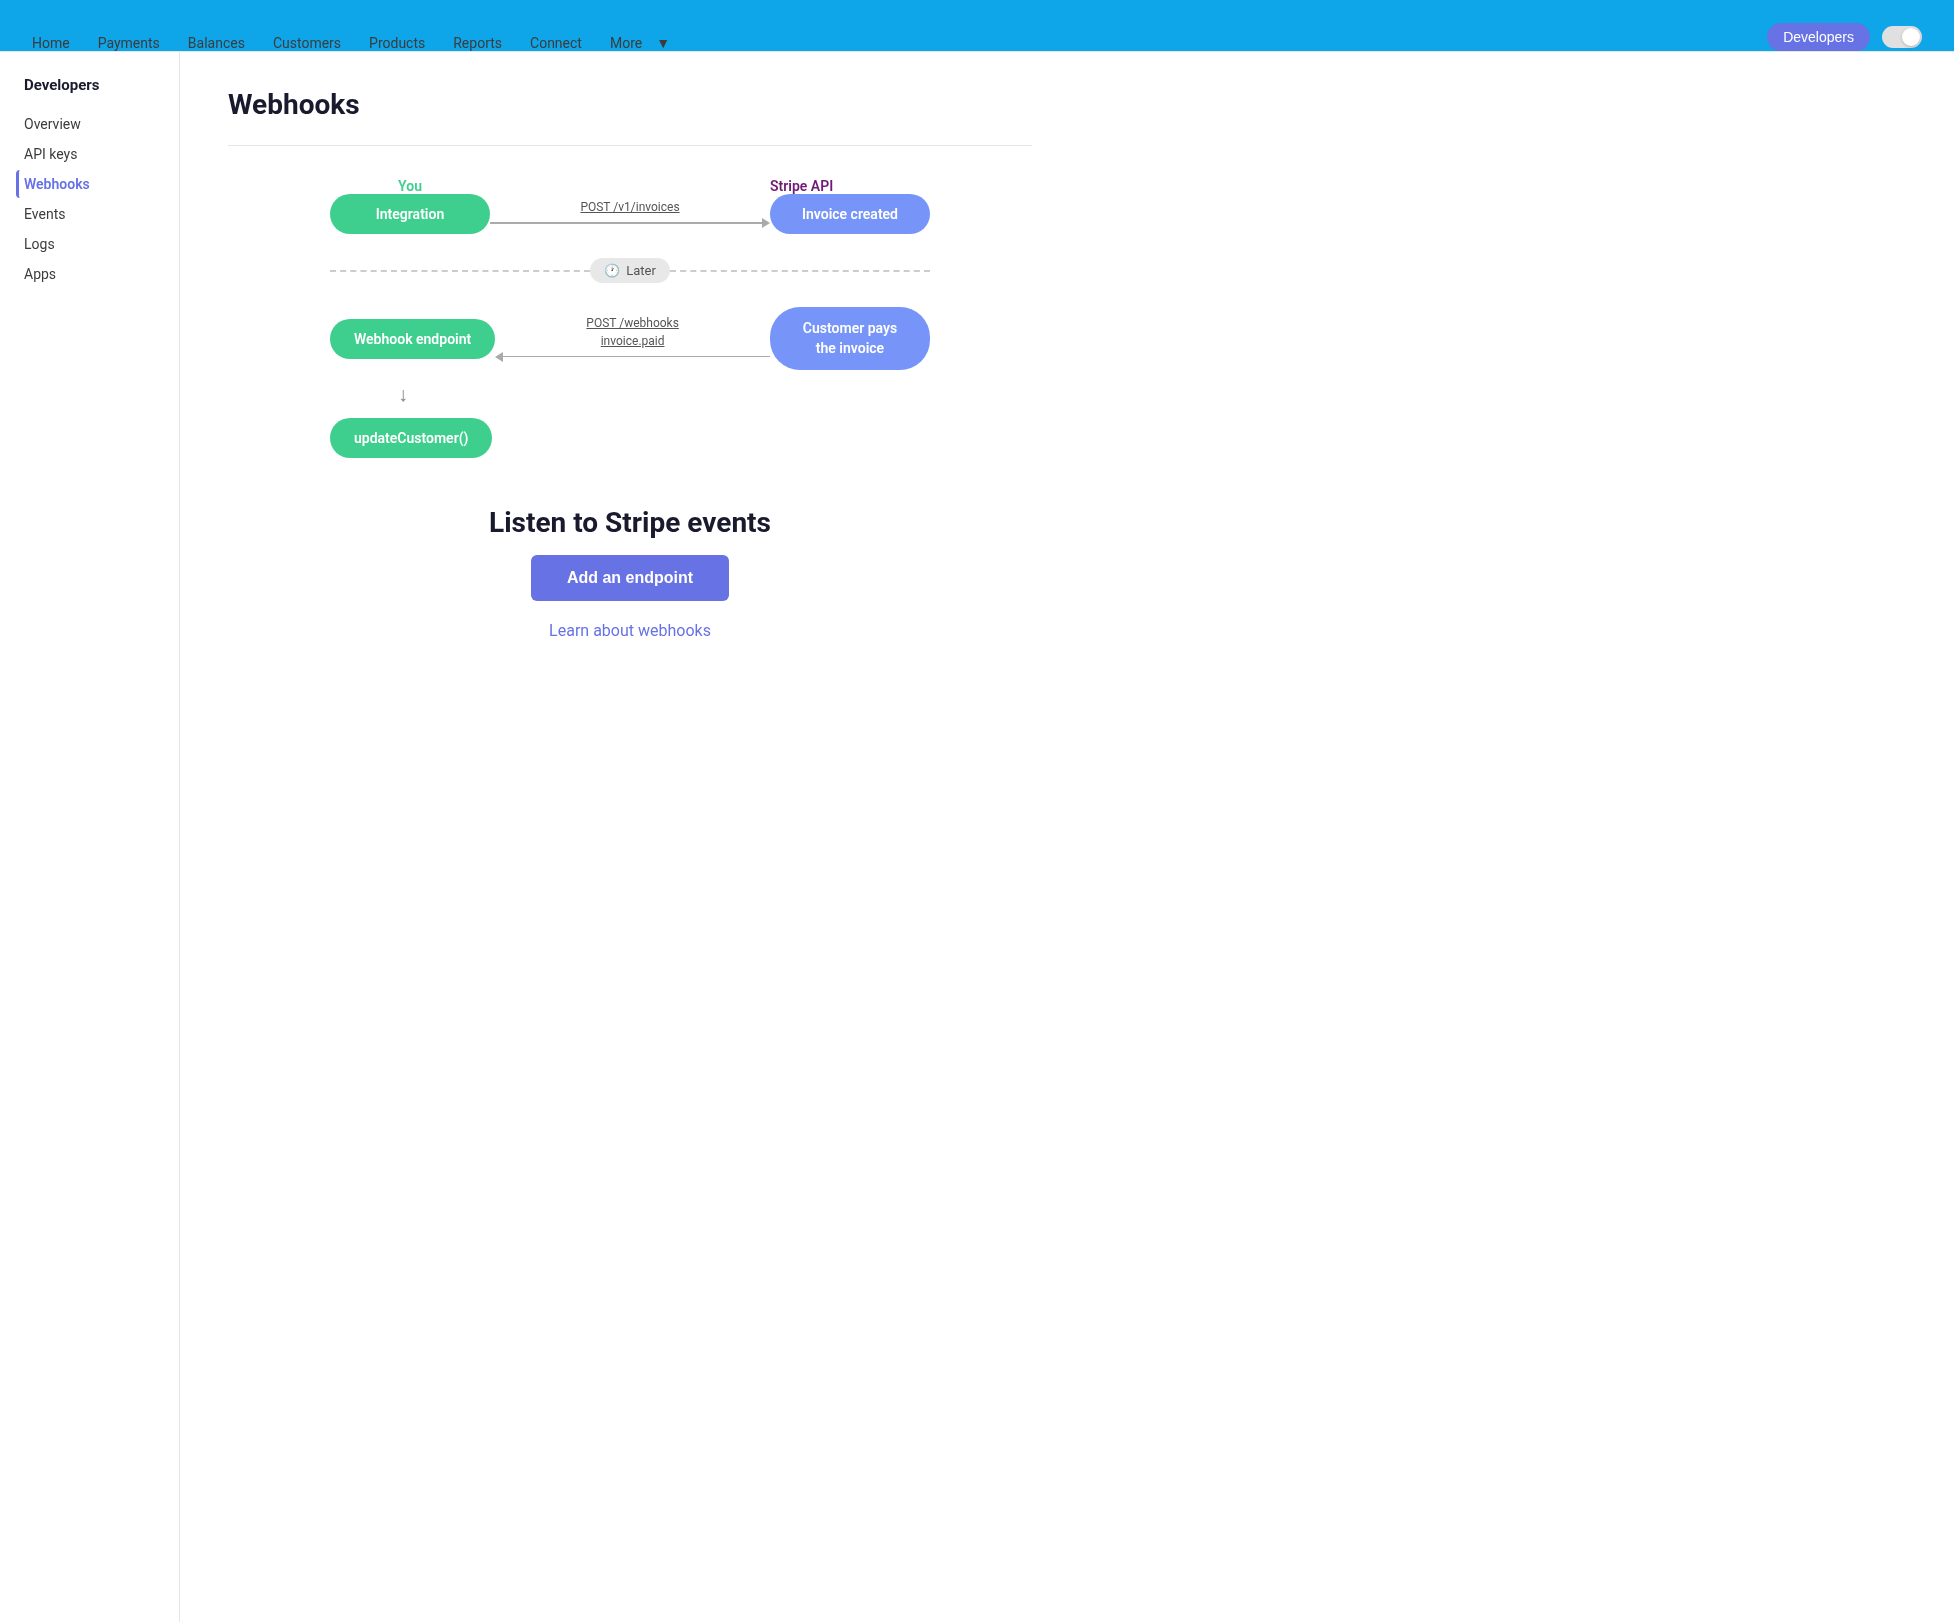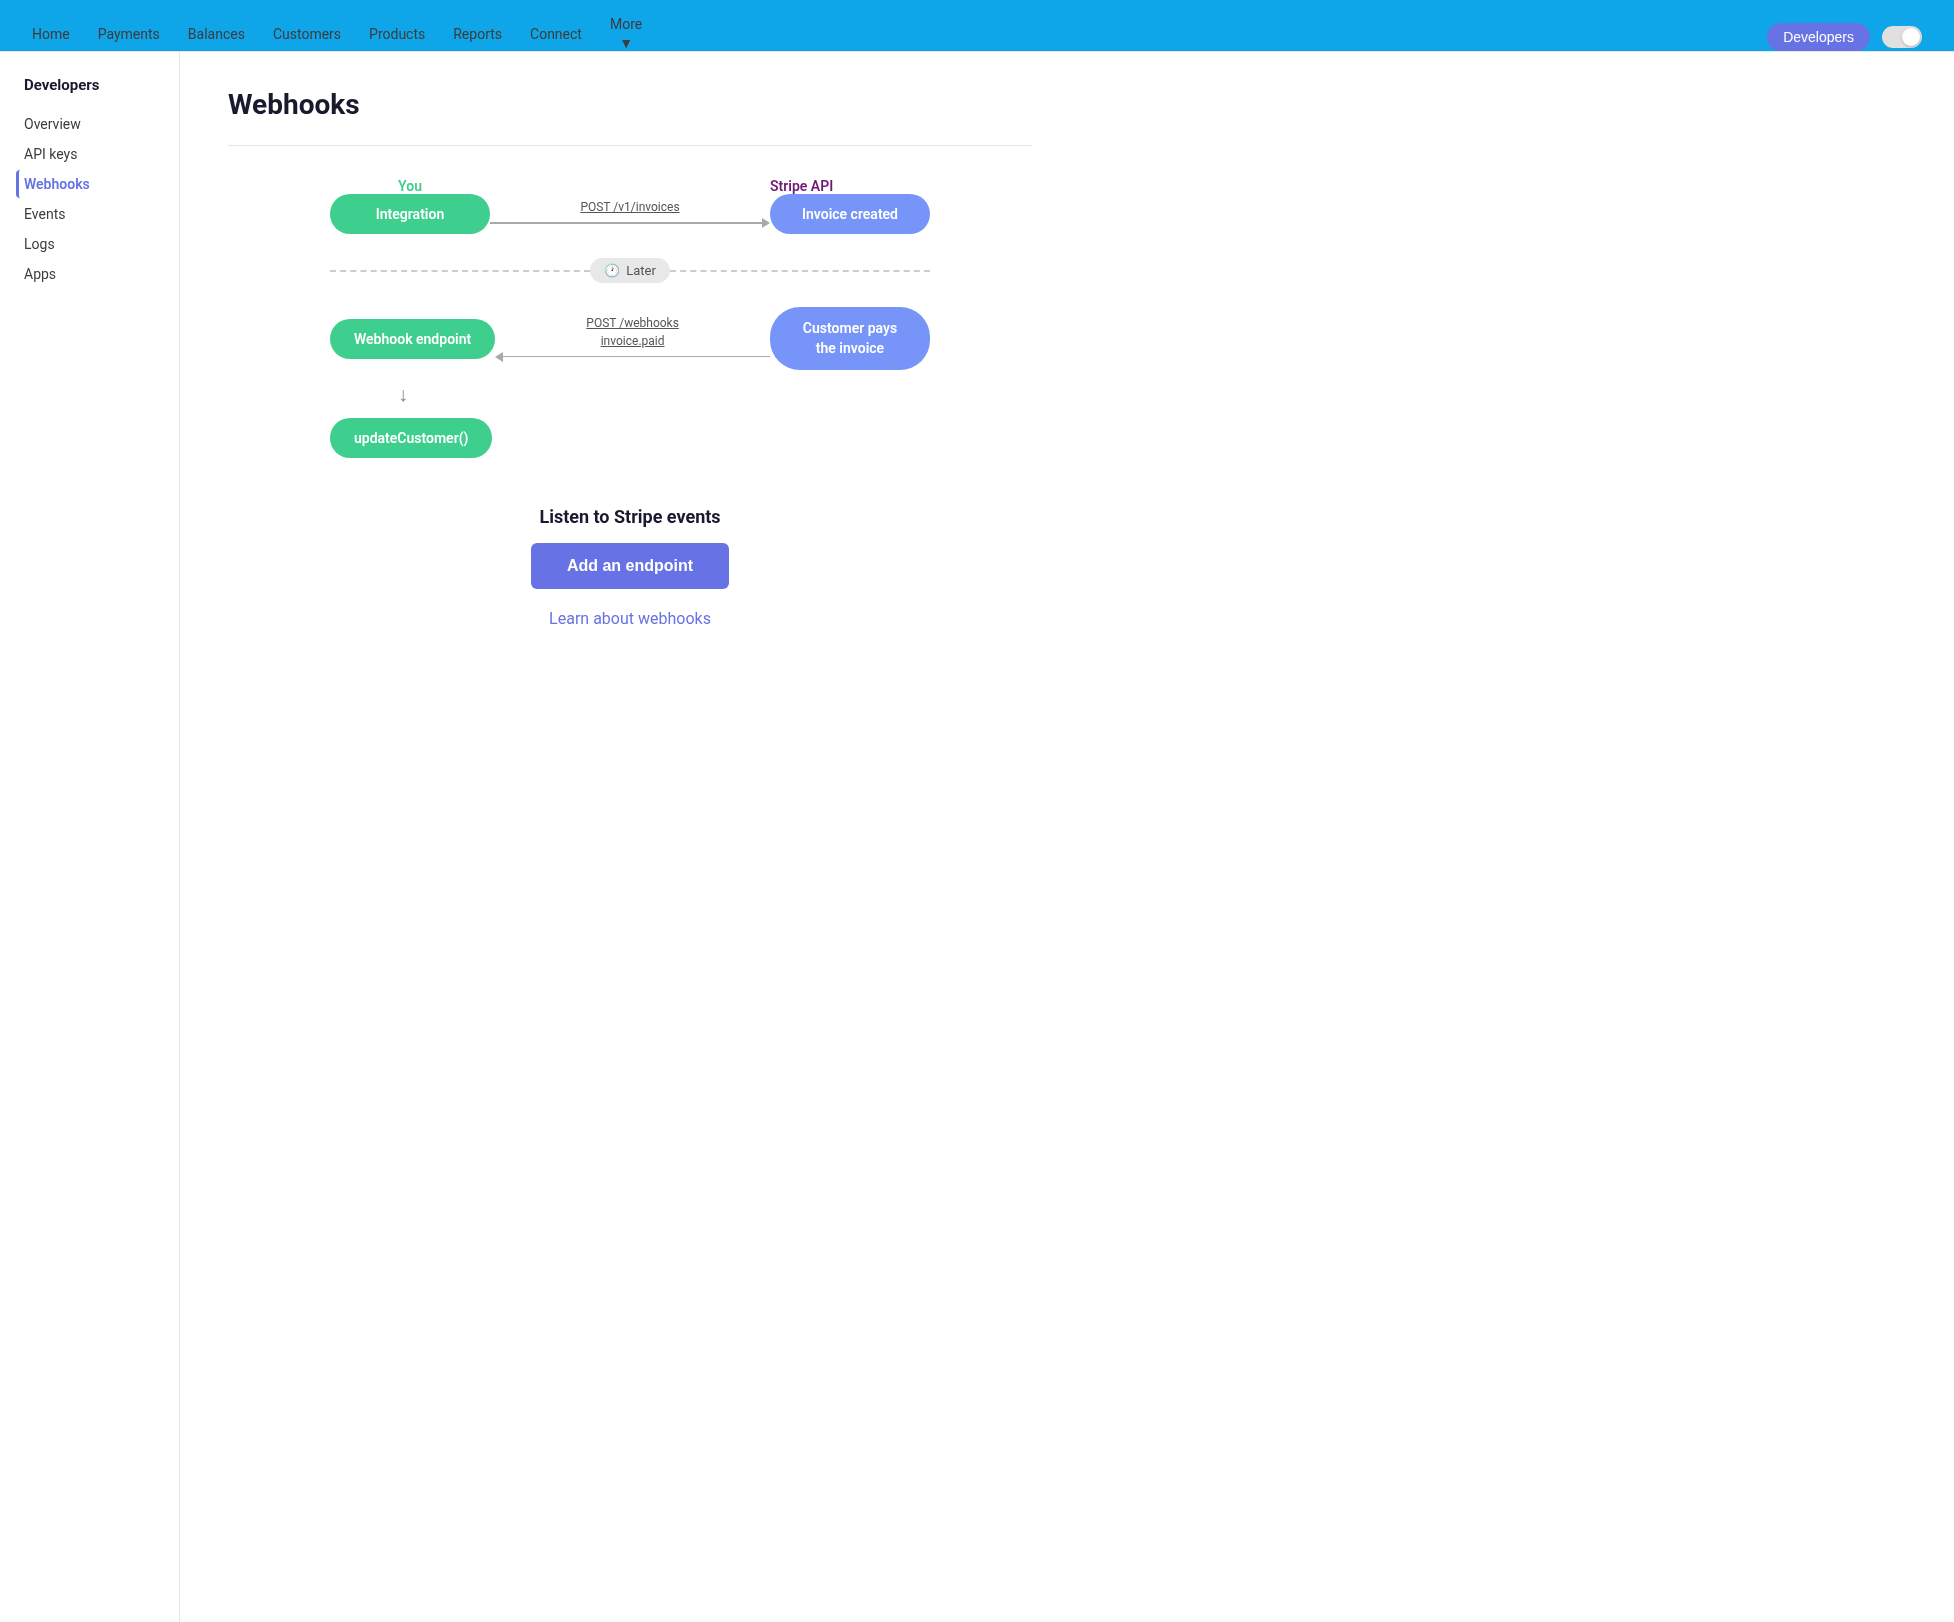--- a/index.html
+++ b/index.html
@@ -30,21 +30,21 @@
     }
     .nav-item {
       font-size: 14px;
       color: #3c3c3c;
       cursor: pointer;
       text-decoration: none;
       display: flex;
       align-items: center;
       gap: 4px;
     }
-    .nav-item.more { display: flex; align-items: center; gap: 3px; flex-direction: column; }
+    .nav-item.more { display: flex; align-items: center; gap: 14px; }
     .nav-right {
       display: flex;
       align-items: center;
       gap: 12px;
     }
     .developers-btn {
       background: #6772e5;
       color: #fff;
       border: none;
       border-radius: 20px;
@@ -278,21 +278,21 @@
       justify-content: flex-start;
       padding-left: 0;
     }
 
     
     .listen-section {
       text-align: center;
       padding: 0 40px;
     }
     .listen-title {
-      font-size: 18px;
+      font-size: 28px;
       font-weight: 700;
       color: #1a1a2e;
       margin-bottom: 16px;
     }
     .listen-desc {
       font-size: 16px;
       color: #555;
       line-height: 1.6;
       margin-bottom: 32px;
       max-width: 520px;

